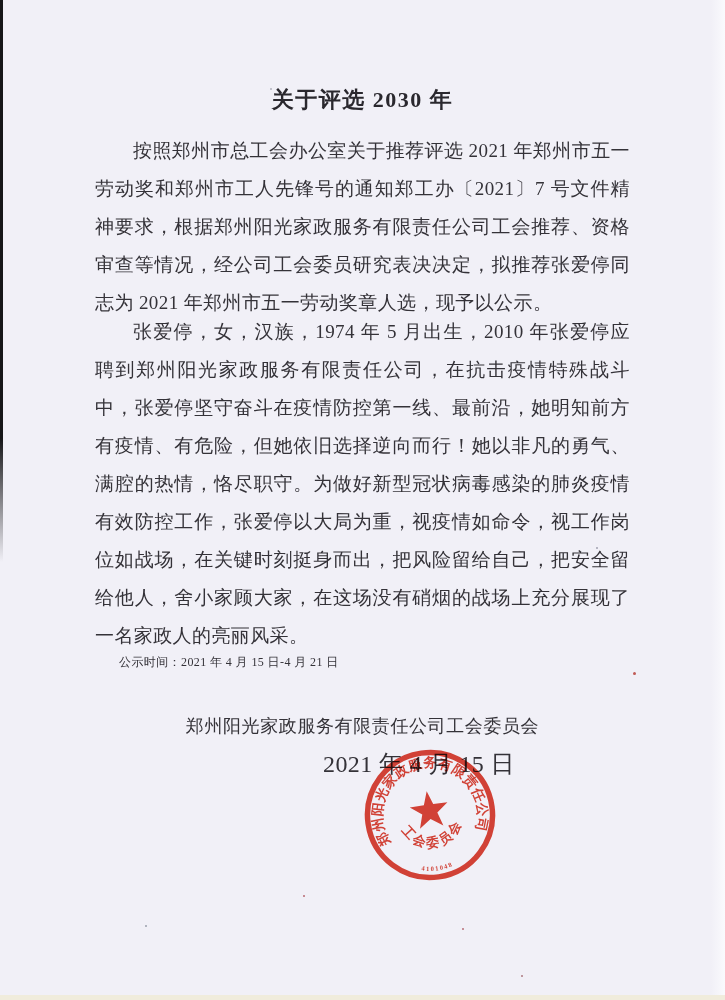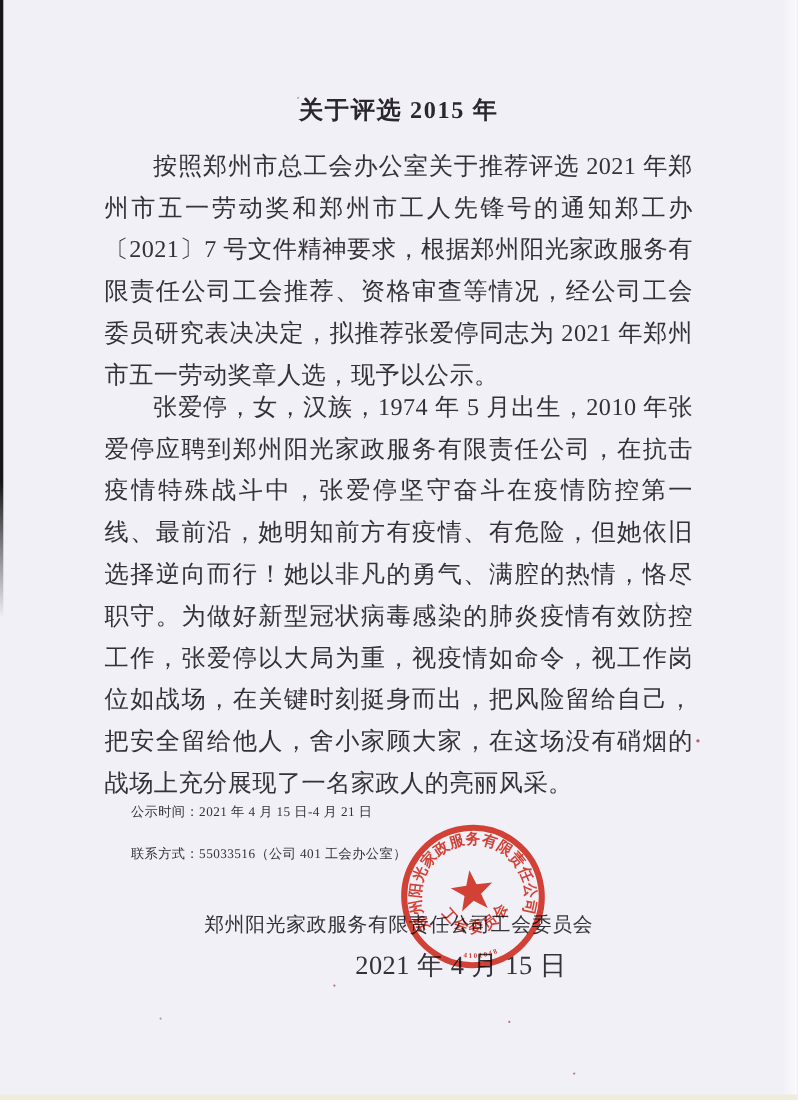--- a/index.html
+++ b/index.html
@@ -12,21 +12,21 @@
   .content {
     position:absolute; inset:0;
     padding:81px 95px 0 95px; box-sizing:border-box;
   }
   .title-block { text-align:center; margin-bottom:14px; }
   .title-line {
     font-size:22px; font-weight:bold; line-height:37px;
     letter-spacing:1.5px; color:#2a282e;
   }
   .body-text p {
-    margin:0; font-size:22px; line-height:38px;
+    margin:0; font-size:19px; line-height:38px;
     text-align:justify; text-indent:2em; letter-spacing:0.4px;
     color:#343238;
   }
   .body-text p + p { margin-top:-9px;font-family:Liberation Serif, serif; }
   .notice p {
     margin:0; font-size:12px; line-height:38px;
     text-indent:2em; letter-spacing:0.4px; color:#343238;
   }
   .notice { margin-top:-12px; }
   .signature-line {
@@ -59,31 +59,30 @@
   .speck { position:absolute; border-radius:50%; }
 </style>
 </head>
 <body>
 
 <div class="page">
 
   <div class="content">
 
     <div class="title-block">
-      <div class="title-line">关于评选 2015 年</div>
+      <div class="title-line">关于评选 2030 年</div>
     </div>
 
     <div class="body-text">
       <p>按照郑州市总工会办公室关于推荐评选 2021 年郑州市五一劳动奖和郑州市工人先锋号的通知郑工办〔2021〕7 号文件精神要求，根据郑州阳光家政服务有限责任公司工会推荐、资格审查等情况，经公司工会委员研究表决决定，拟推荐张爱停同志为 2021 年郑州市五一劳动奖章人选，现予以公示。</p>
       <p>张爱停，女，汉族，1974 年 5 月出生，2010 年张爱停应聘到郑州阳光家政服务有限责任公司，在抗击疫情特殊战斗中，张爱停坚守奋斗在疫情防控第一线、最前沿，她明知前方有疫情、有危险，但她依旧选择逆向而行！她以非凡的勇气、满腔的热情，恪尽职守。为做好新型冠状病毒感染的肺炎疫情有效防控工作，张爱停以大局为重，视疫情如命令，视工作岗位如战场，在关键时刻挺身而出，把风险留给自己，把安全留给他人，舍小家顾大家，在这场没有硝烟的战场上充分展现了一名家政人的亮丽风采。</p>
     </div>
 
     <div class="notice">
       <p>公示时间：2021 年 4 月 15 日-4 月 21 日</p>
-      <p>联系方式：55033516（公司 401 工会办公室）</p>
     </div>
 
     <div class="signature-line">郑州阳光家政服务有限责任公司工会委员会</div>
     <div class="date-line">2021 年 4 月 15 日</div>
   </div>
 
   <svg class="seal" viewBox="0 0 140 140">
     <circle cx="70" cy="70" r="62.5" fill="none" stroke-width="5.5" stroke="#d92b1b"></circle>
     <defs>
       <path id="arcTop" d="M 26.5,90.3 A 48 48 0 1 1 113.5,90.3" fill="none"></path>

